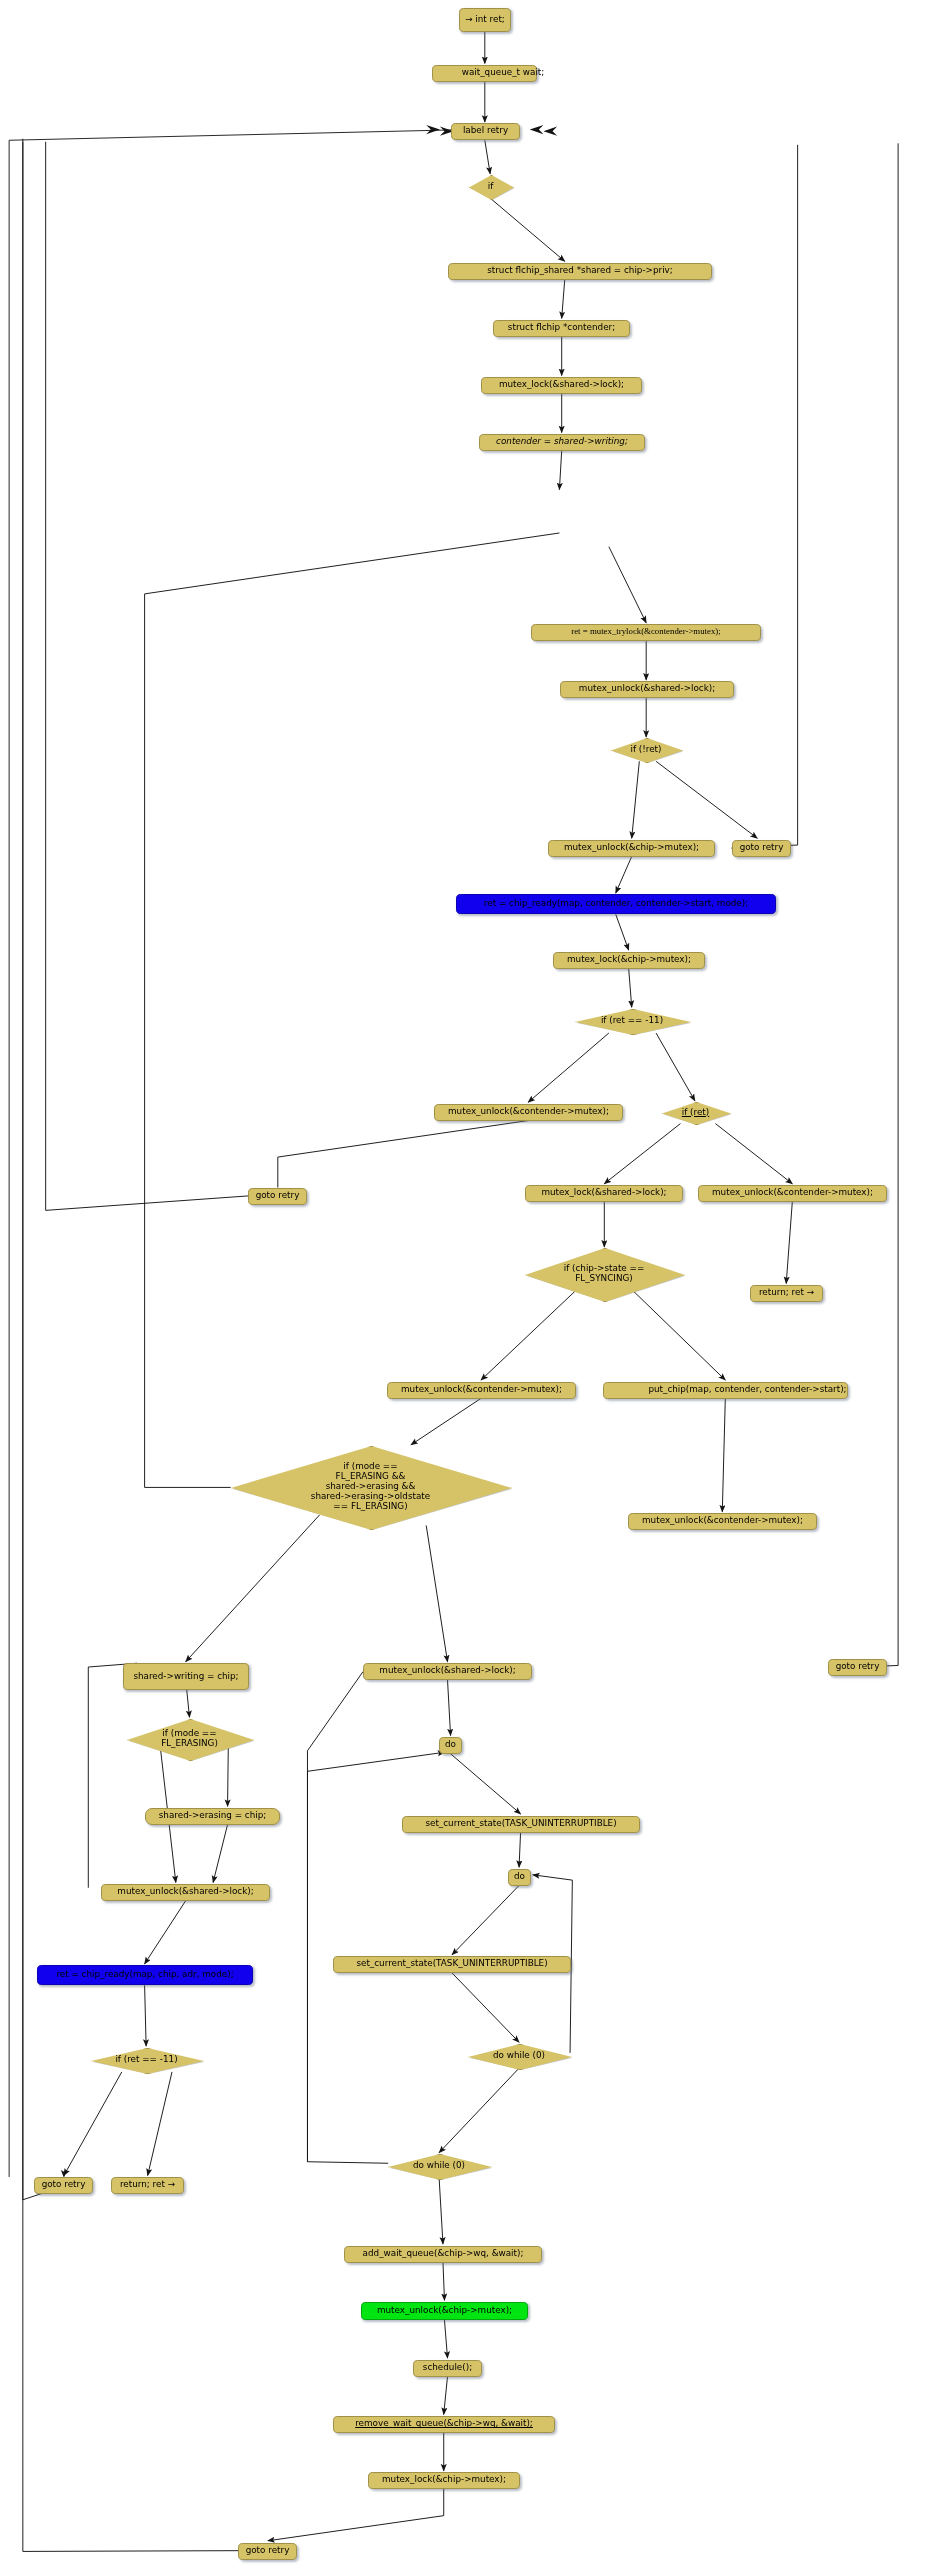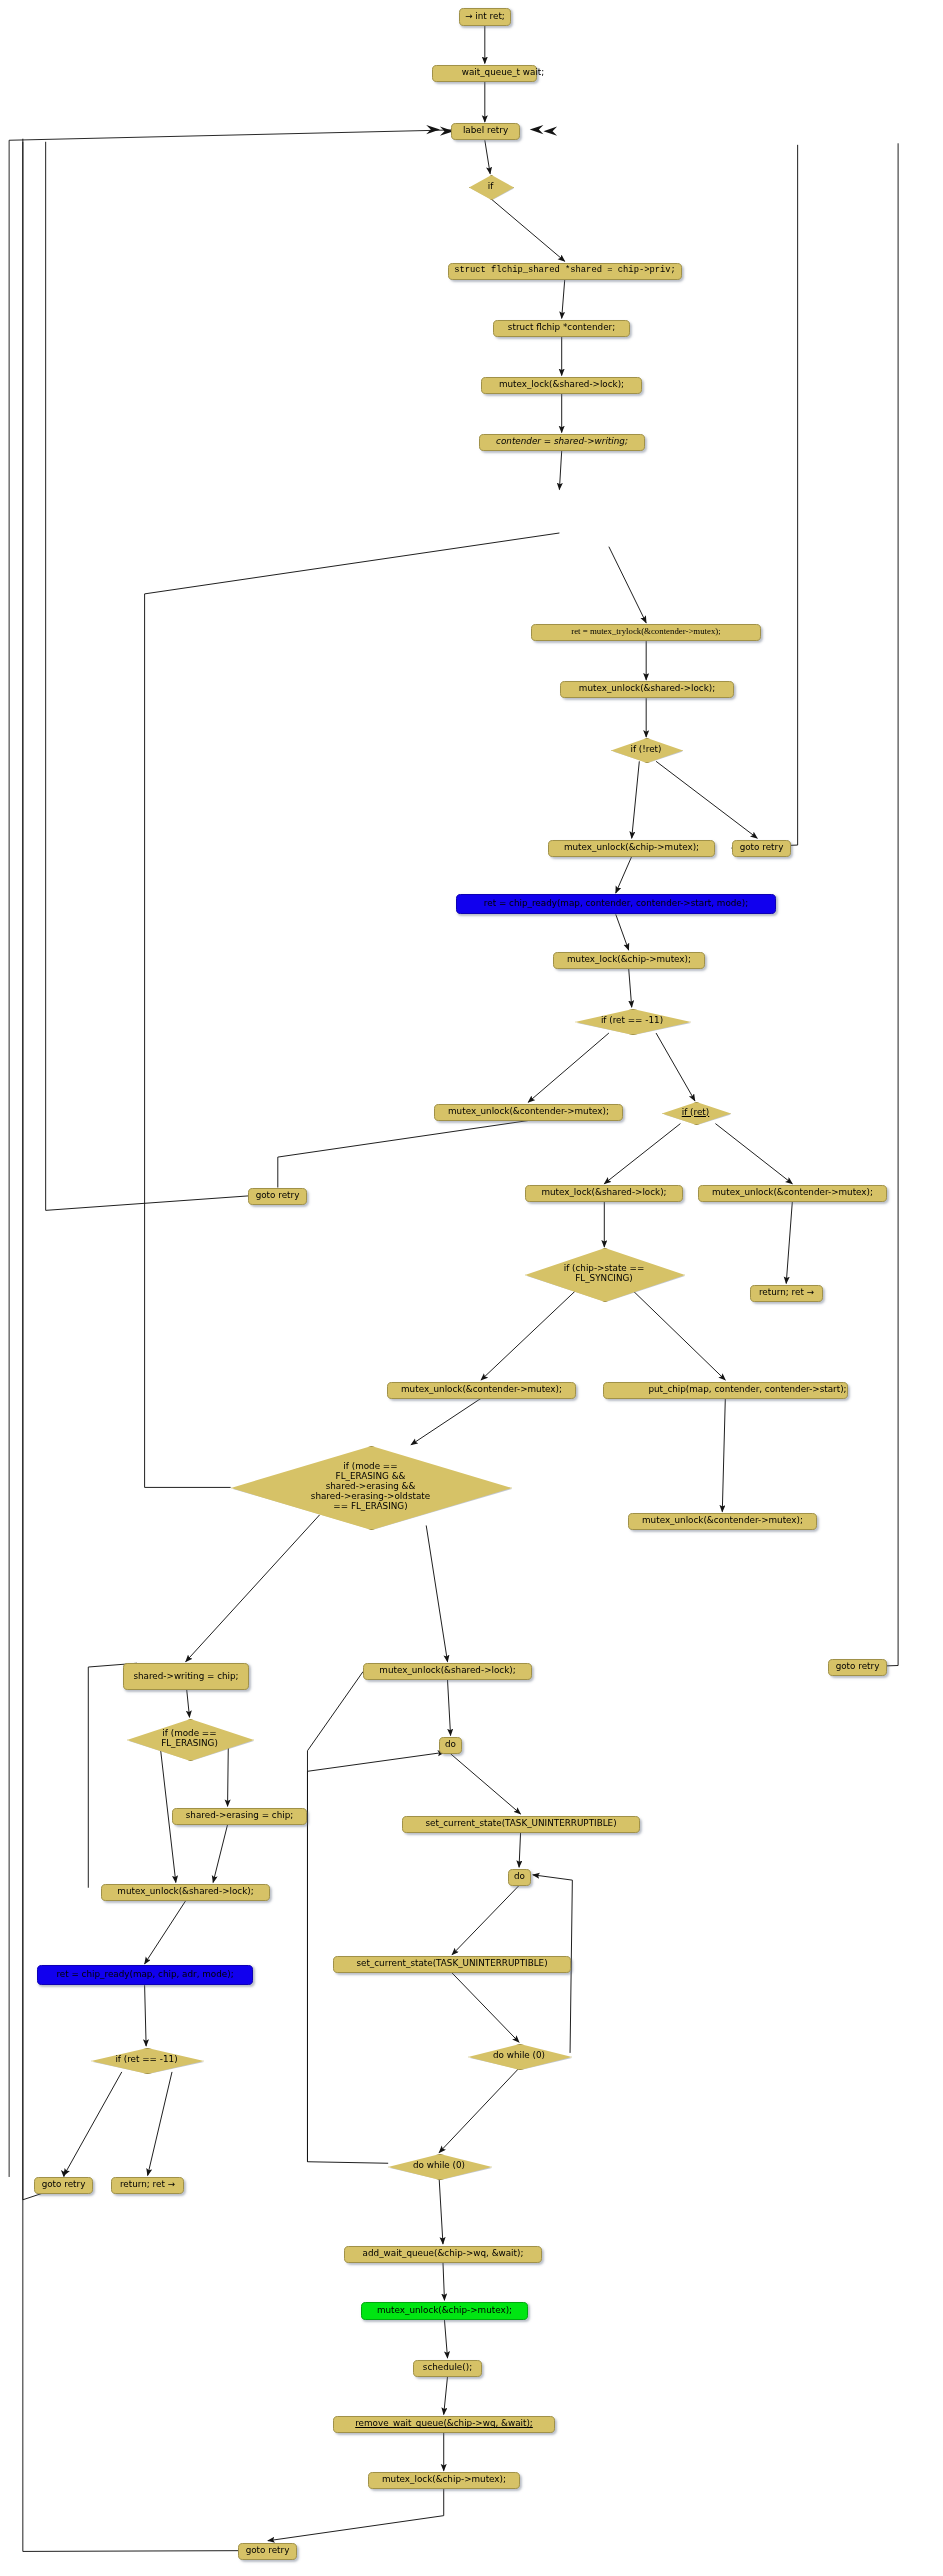--- a/index.html
+++ b/index.html
@@ -112,30 +112,30 @@
 
     <g fill="#141414">
       <path d="M560,176 L578,170 L560,164 L566,170 z"></path>
       <path d="M578,178 L596,172 L578,166 L584,172 z"></path>
       <path d="M596,180 L614,174 L596,168 L602,174 z"></path>
       <path d="M714,176 L696,170 L714,164 L708,170 z"></path>
       <path d="M732,178 L714,172 L732,166 L726,172 z"></path>
     </g>
   </svg>
 
-  <div class="node rect" style="left:459px;top:7.6px;width:52px;height:18px;text-align:center;"><span>→ int ret;</span></div>
+  <div class="node rect" style="left:459px;top:7.6px;width:52px;height:24px;text-align:center;"><span>→ int ret;</span></div>
   <div class="node rect" style="left:432px;top:65px;width:105px;height:16.7px;padding-left:37px;"><span>wait_queue_t wait;</span></div>
   <div class="node rect" style="left:451px;top:123px;width:69px;height:16.7px;"><span>label retry</span></div>
 
   <div class="node diam" style="left:469px;top:175px;width:43px;height:23px;">
     <div class="dshadow"></div><div class="dshape"></div>
     <span class="dlabel">if</span>
   </div>
 
-  <div class="node rect" style="left:448px;top:263px;width:234px;height:16.7px;font-family:Liberation Mono, monospace;"><span>struct flchip_shared *shared = chip-&gt;priv;</span></div>
+  <div class="node rect" style="left:448px;top:263px;width:264px;height:16.7px;"><span>struct flchip_shared *shared = chip-&gt;priv;</span></div>
   <div class="node rect" style="left:493px;top:320px;width:137px;height:16.7px;"><span>struct flchip *contender;</span></div>
   <div class="node rect" style="left:481px;top:377px;width:161px;height:16.7px;"><span>mutex_lock(&amp;shared-&gt;lock);</span></div>
   <div class="node rect" style="left:479px;top:434px;width:166px;height:16.7px;font-style:italic;"><span>contender = shared-&gt;writing;</span></div>
 
 
   <div class="node rect" style="left:531px;top:624px;width:230px;height:16.7px;font-family:Liberation Serif, serif;"><span>ret = mutex_trylock(&amp;contender-&gt;mutex);</span></div>
   <div class="node rect" style="left:560px;top:681px;width:174px;height:16.7px;"><span>mutex_unlock(&amp;shared-&gt;lock);</span></div>
 
   <div class="node diam" style="left:611px;top:738px;width:70px;height:23px;">
     <div class="dshadow"></div><div class="dshape"></div>
@@ -188,21 +188,21 @@
   <div class="node rect" style="left:828px;top:1659px;width:59px;height:16.7px;"><span>goto retry</span></div>
 
   <div class="node diam" style="left:127px;top:1719px;width:125px;height:40px;">
     <div class="dshadow"></div><div class="dshape"></div>
     <span class="dlabel">if (mode ==
 FL_ERASING)</span>
   </div>
 
   <div class="node rect" style="left:439px;top:1737px;width:23px;height:16.7px;"><span>do</span></div>
   <div class="node rect" style="left:402px;top:1816px;width:238px;height:16.7px;"><span>set_current_state(TASK_UNINTERRUPTIBLE)</span></div>
-  <div class="node rect" style="left:172px;top:1808px;width:135px;height:16.7px;"><span>shared-&gt;erasing = chip;</span></div>
+  <div class="node rect" style="left:145px;top:1808px;width:135px;height:16.7px;border-radius:7px;"><span>shared-&gt;erasing = chip;</span></div>
   <div class="node rect" style="left:508px;top:1869px;width:23px;height:16.7px;"><span>do</span></div>
   <div class="node rect" style="left:101px;top:1884px;width:169px;height:16.7px;"><span>mutex_unlock(&amp;shared-&gt;lock);</span></div>
   <div class="node rect" style="left:333px;top:1956px;width:238px;height:16.7px;"><span>set_current_state(TASK_UNINTERRUPTIBLE)</span></div>
   <div class="node rect blue" style="left:37px;top:1965px;width:216px;height:20px;"><span>ret = chip_ready(map, chip, adr, mode);</span></div>
 
   <div class="node diam" style="left:468px;top:2044px;width:102px;height:24px;">
     <div class="dshadow"></div><div class="dshape"></div>
     <span class="dlabel">do while (0)</span>
   </div>
 

